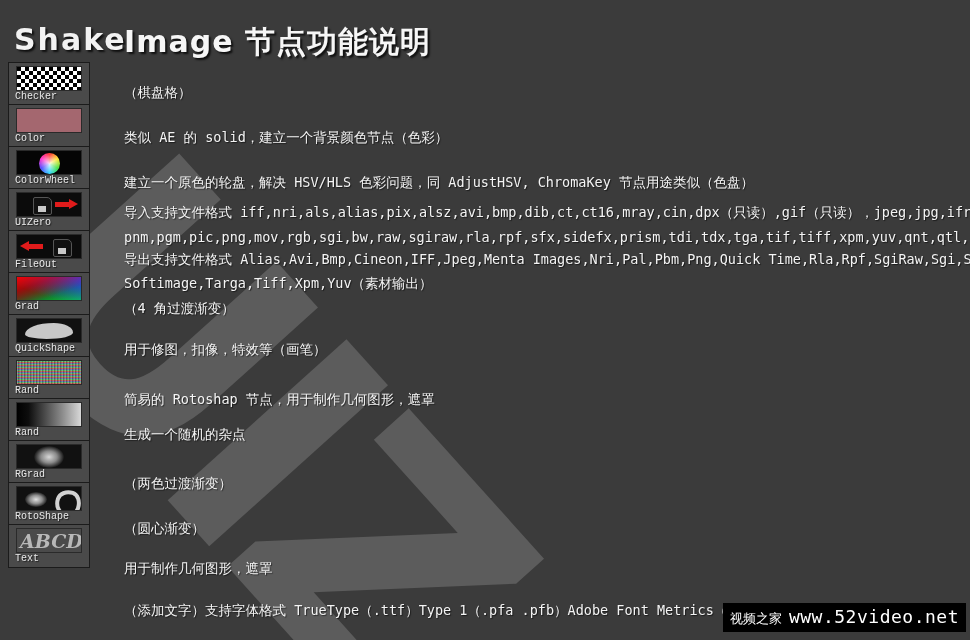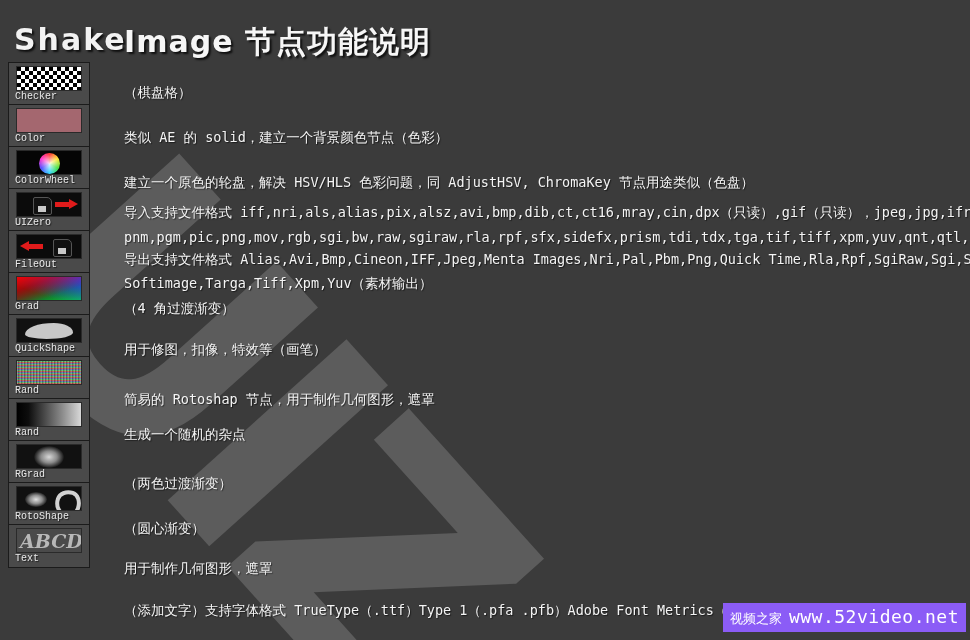--- a/index.html
+++ b/index.html
@@ -262,21 +262,21 @@
     white-space: nowrap;
     letter-spacing: 0px;
     text-shadow: 1px 1px 1px rgba(0,0,0,0.55);
   }
 
   
   #badge {
     position: absolute;
     right: 4px;
     bottom: 8px;
-    background: #8b5cf6;
+    background: #000000;
     padding: 3px 7px 4px 7px;
     z-index: 8;
     display: flex;
     align-items: baseline;
     gap: 7px;
   }
   .badge-cn {
     font-size: 13px;
     color: #ffffff;
     font-family: "DejaVu Sans", sans-serif;

